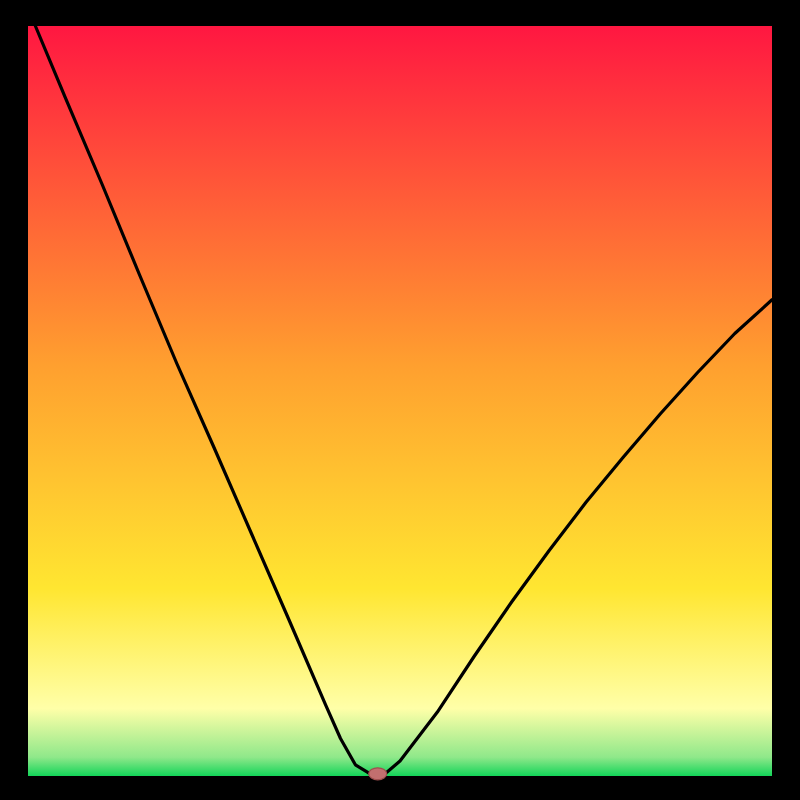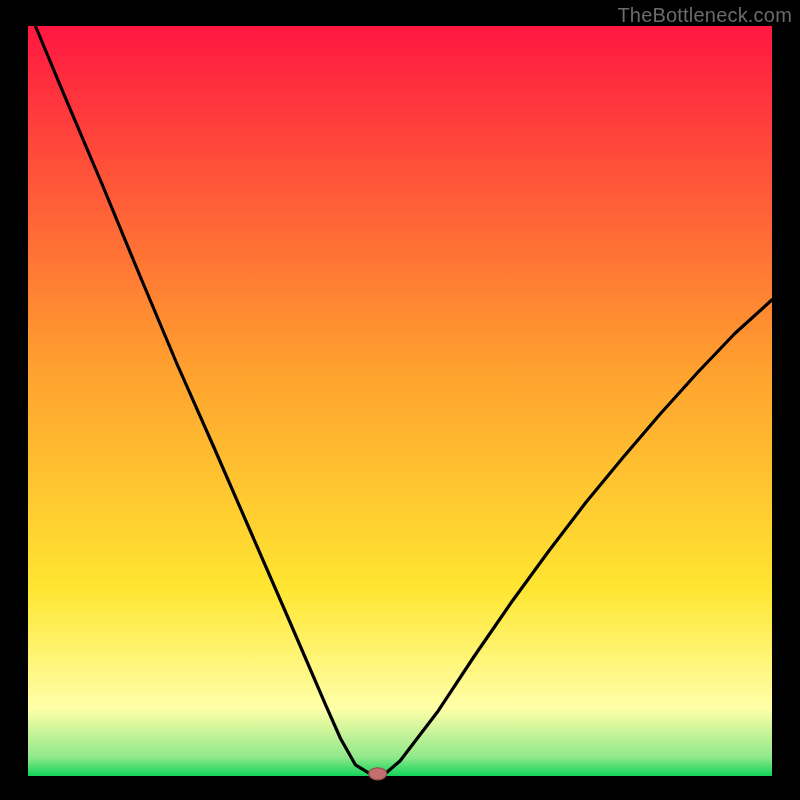--- a/index.html
+++ b/index.html
@@ -51,14 +51,13 @@
 
     <rect x="0" y="0" width="800" height="800" fill="#000"></rect>
 
     <rect id="plot-rect" x="28" y="26" width="744" height="750" fill="url(#bg-grad)"></rect>
 
     <path id="curve-path" d="M35.4 26.0 L65.2 97.3 L102.4 185.0 L139.6 275.0 L176.8 363.5 L214.0 447.5 L251.2 533.0 L288.4 618.5 L325.6 704.8 L340.5 738.5 L355.4 764.8 L370.2 773.8 L385.1 773.8 L400.0 761.0 L437.2 712.3 L474.4 656.0 L511.6 602.0 L548.8 551.0 L586.0 502.3 L623.2 457.3 L660.4 413.8 L697.6 372.5 L734.8 333.5 L772.0 299.8 " fill="none" stroke="#000000" stroke-width="3.2" stroke-linejoin="round" stroke-linecap="round"></path>
 
     <ellipse id="marker-dot" cx="377.7" cy="773.8" rx="9" ry="6" fill="#c26f6f" stroke="#a04f4f" stroke-width="1.2"></ellipse>
   </svg>
 
-  <div class="watermark">TheBottleneck.com</div>
 </div>
 
 </body></html>

